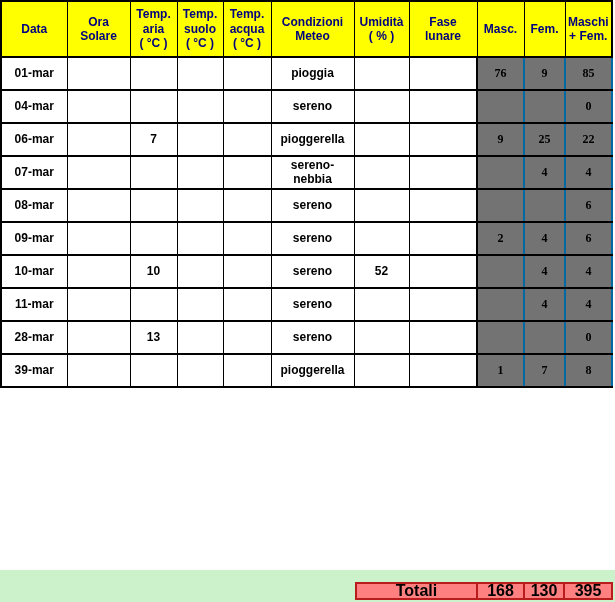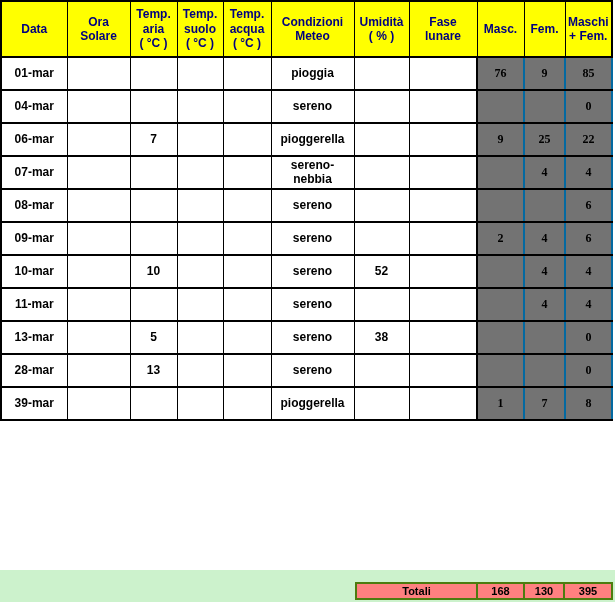--- a/index.html
+++ b/index.html
@@ -70,24 +70,24 @@
   table.totals {
     border-collapse: collapse;
     table-layout: fixed;
     position: absolute;
     left: 355px;
     top: 12px;
   }
   table.totals td {
     background: #FF8080;
     color: #000000;
-    border: 2px solid #4d7c0f;
+    border: 2px solid #b91c1c;
     height: 14px;
     line-height: 14px;
-    font-size: 11px;
+    font-size: 16px;
     text-align: center;
     padding: 0;
     overflow: hidden;
   }
   td.t-label { width: 119px; }
   td.t-masc  { width: 45px; }
   td.t-fem   { width: 38px; }
   td.t-sum   { width: 46px; }
 </style>
 </head>
@@ -246,33 +246,20 @@
     <td></td>
     <td>sereno</td>
     <td></td>
     <td></td>
     <td class="cyan"></td>
     <td class="cyan">4</td>
     <td class="cyan">4</td>
   </tr>
 
 
-  <tr>
-    <td>13-mar</td>
-    <td></td>
-    <td>5</td>
-    <td></td>
-    <td></td>
-    <td>sereno</td>
-    <td>38</td>
-    <td></td>
-    <td class="cyan"></td>
-    <td class="cyan"></td>
-    <td class="cyan">0</td>
-  </tr>
 
   <tr>
     <td>28-mar</td>
     <td></td>
     <td>13</td>
     <td></td>
     <td></td>
     <td>sereno</td>
     <td></td>
     <td></td>

